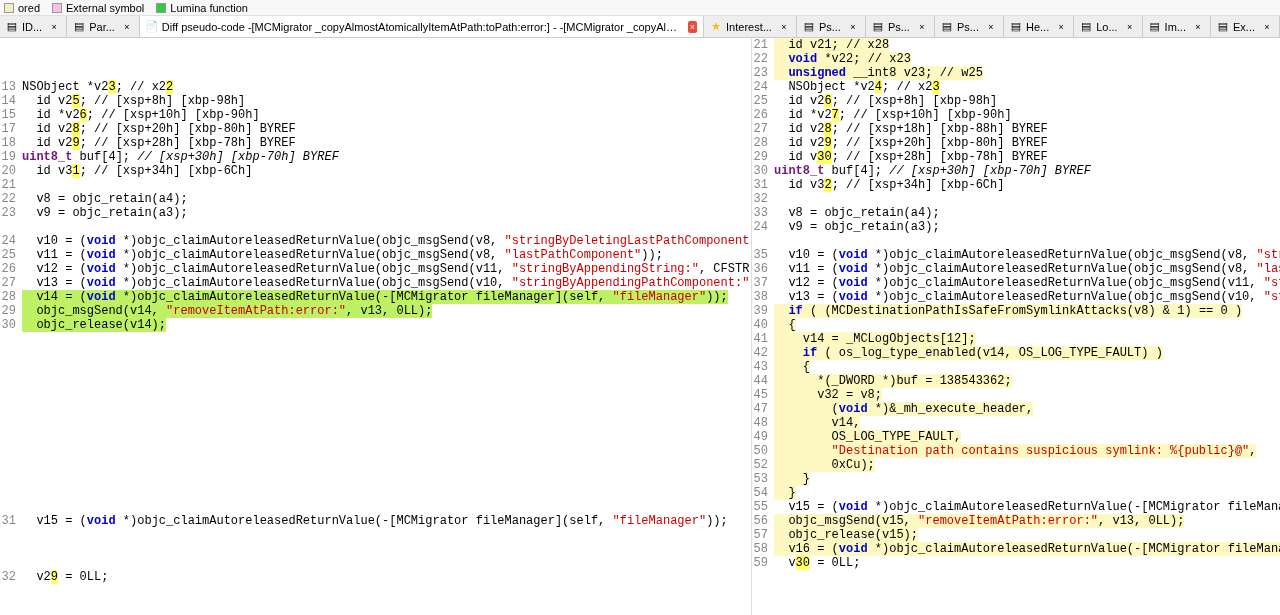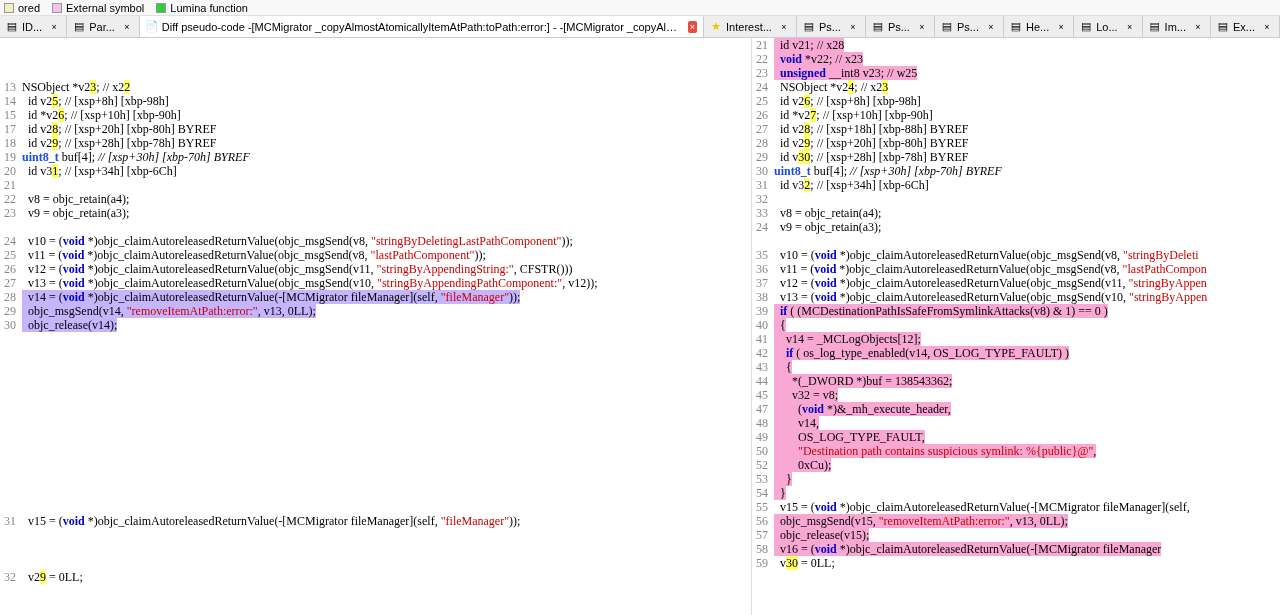--- a/index.html
+++ b/index.html
@@ -7,31 +7,31 @@
 .legend { height: 16px; display: flex; align-items: center; padding-left: 4px; font-size: 11px; background: #f8f8f8; border-bottom: 1px solid #e0e0e0; }
 .legend-item { display: flex; align-items: center; margin-right: 12px; }
 .legend-swatch { width: 10px; height: 10px; margin-right: 4px; border: 1px solid #999; }
 .tabs-row { height: 22px; display: flex; align-items: center; background: #eee; border-bottom: 1px solid #ccc; overflow: hidden; }
 .tab { display: flex; align-items: center; padding: 2px 6px; border-right: 1px solid #ccc; font-size: 11px; white-space: nowrap; cursor: pointer; height: 100%; }
 .tab.active { background: #fff; }
 .tab-icon { width: 12px; height: 12px; margin-right: 4px; display: inline-flex; align-items: center; justify-content: center; }
 .tab-close { margin-left: 6px; width: 12px; height: 12px; border-radius: 2px; display: inline-flex; align-items: center; justify-content: center; font-size: 9px; }
 .tab-close.red { background: #e74c3c; color: #fff; }
 .diff-container { display: flex; height: calc(615px - 38px); font-family: 'Courier New', monospace; font-size: 12px; line-height: 14px; }
-.pane { overflow: hidden; font-family: Liberation Serif, serif; }
+.pane { overflow: hidden; }
 .pane.left { flex: 0 0 752px; border-right: 1px solid #ddd; }
 .pane.right { flex: 1; }
 .code-line { display: flex; white-space: pre; }
 .lineno { width: 22px; text-align: right; padding-right: 6px; color: #888; flex-shrink: 0; }
 .code { flex: 1; }
 .hl-y { background: #ffff66; }
-.hl-g { background: #f9a8d4; }
-.hl-r { background: #c4b5fd; }
+.hl-g { background: #fef9c3; }
+.hl-r { background: #bef264; }
 .tk-kw { color: #0000cc; font-weight: bold; }
-.tk-ty { color: #1d4ed8; font-weight: bold; }
+.tk-ty { color: #701a75; font-weight: bold; }
 .tk-str { color: #cc0000; }
 .tk-cm-b { color: #000000; font-style: italic; }
 </style>
 </head>
 <body>
 
 <div class="legend">
   <div class="legend-item">
     <span class="legend-swatch" style="background:#f0f0c0"></span>
     <span>ored</span>

